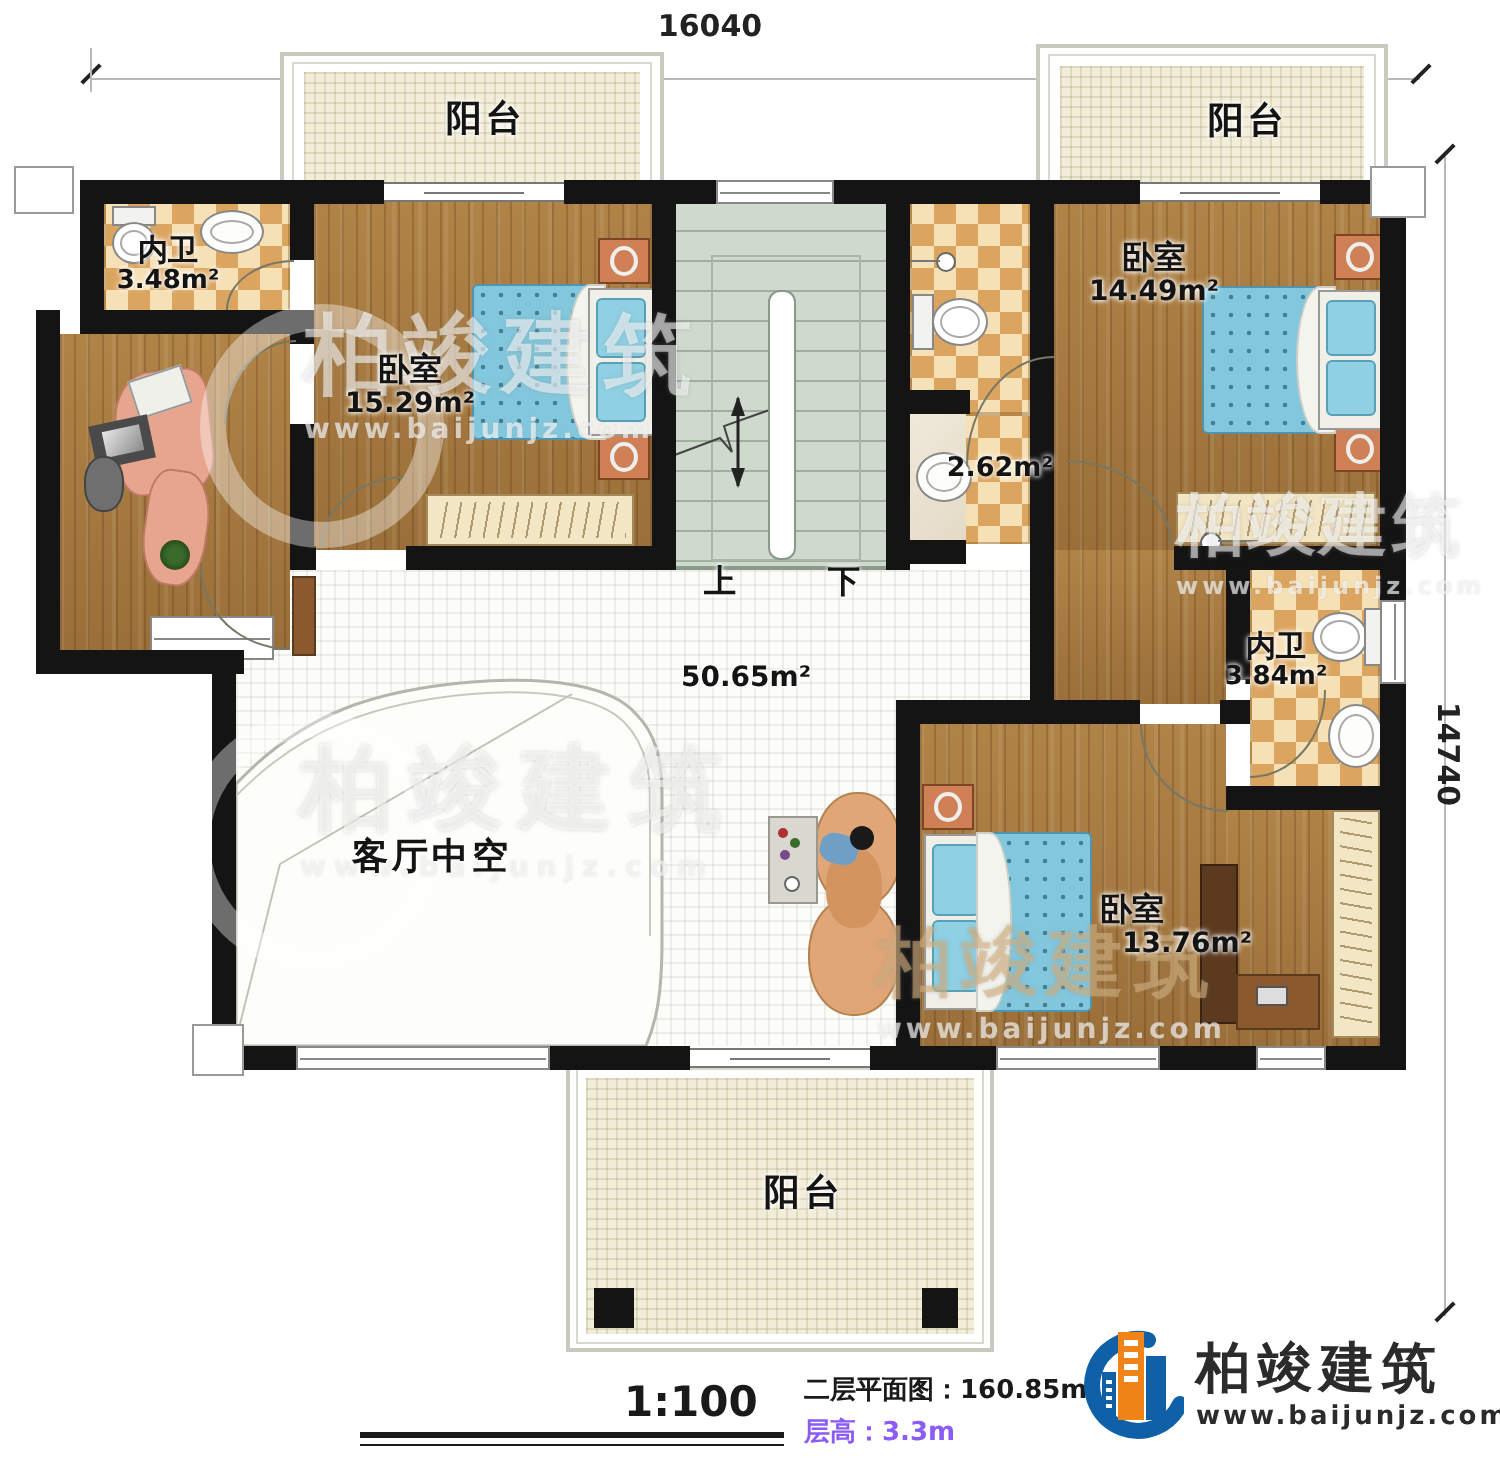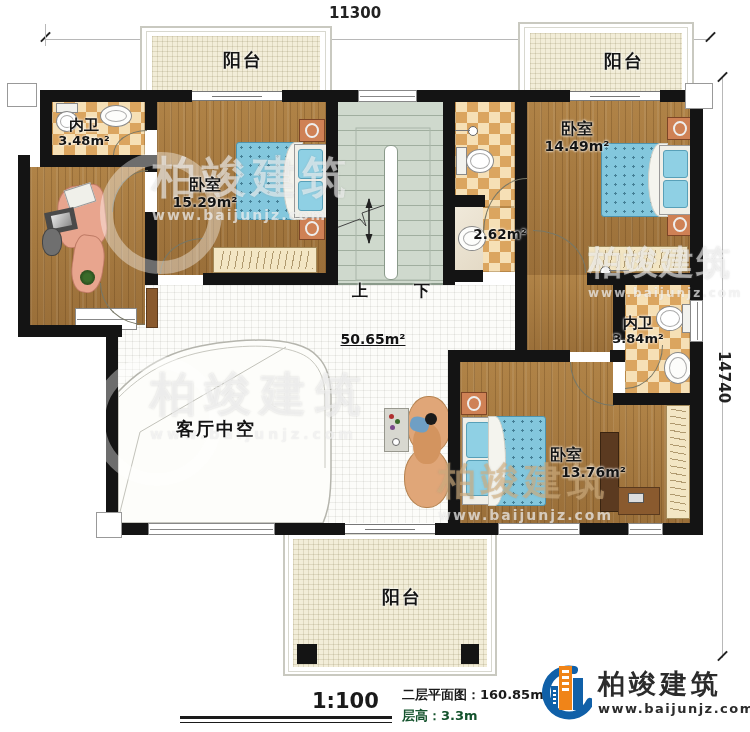--- a/index.html
+++ b/index.html
@@ -71,21 +71,21 @@
 </style>
 </head>
 <body>
 
 <div class="stage">
 
   <div class="dimline" style="left:45px;top:39px;width:665px;height:1px;"></div>
   <div class="tick" style="left:39px;top:36px;"></div>
   <div class="tick" style="left:704px;top:36px;"></div>
   <div class="dimline" style="left:45px;top:24px;width:1px;height:22px;"></div>
-  <div class="dimtxt" style="left:325px;top:4px;width:60px;">11300</div>
+  <div class="dimtxt" style="left:325px;top:4px;width:60px;">16040</div>
 
   <div class="dimline" style="left:722px;top:78px;width:1px;height:580px;"></div>
   <div class="tick" style="left:716px;top:76px;"></div>
   <div class="tick" style="left:716px;top:655px;"></div>
   <div class="dimtxt" style="left:694px;top:368px;width:60px;transform:rotate(90deg);">14740</div>
 
   <div class="frame" style="left:140px;top:26px;width:192px;height:74px;"></div>
   <div class="frameline" style="left:146px;top:31px;width:180px;height:64px;"></div>
   <div class="balc" style="left:152px;top:36px;width:168px;height:56px;"></div>
 
@@ -306,21 +306,21 @@
     <div class="ar" style="font-size:14px;">14.49m²</div>
     </div>
 
 
   <div class="lbl" style="left:600px;top:315px;width:76px;">
     <div class="nm" style="font-size:15px;">内卫</div>
     <div class="ar">3.84m²</div>
     </div>
 
   <div class="lbl" style="left:323px;top:331px;width:100px;">
-    <div class="ar" style="font-size:14px;text-decoration:underline;">50.65m²</div>
+    <div class="ar" style="font-size:14px;">50.65m²</div>
     </div>
   <div class="lbl big" style="left:156px;top:419px;width:120px;">
     <div class="nm">客厅中空</div>
     </div>
 
   <div class="lbl" style="left:516px;top:446px;width:100px;">
     <div class="nm">卧室</div>
     <div class="ar" style="font-size:14px;padding-left:45px;">13.76m²</div>
     </div>
 
@@ -332,21 +332,21 @@
     <div class="nm">下</div>
     </div>
 
   <div class="title-cn" style="left:312px;top:689px;font-size:21px;z-index:8;">1:100</div>
   <div class="abs" style="left:180px;top:716px;width:212px;height:3px;background:#1a1a1a;z-index:8;"></div>
   <div class="abs" style="left:180px;top:722px;width:212px;height:1px;background:#1a1a1a;z-index:8;"></div>
 
   <div class="abs" style="left:402px;top:686px;font-size:13px;font-weight:bold;color:#1a1a1a;z-index:8;">
     <span>二层平面图：</span><span>160.85m²</span>
   </div>
-  <div class="abs" style="left:402px;top:707px;font-size:13px;font-weight:bold;color:#14532d;z-index:8;">
+  <div class="abs" style="left:402px;top:707px;font-size:13px;font-weight:bold;color:#8b5cf6;z-index:8;">
     <span>层高：</span><span>3.3m</span>
   </div>
 
   <svg class="abs" style="left:538px;top:662px;z-index:8;" width="54" height="62" viewBox="0 0 54 62">
     <path d="M36,8 A23,23 0 1 0 52,40" fill="none" stroke="#1060a8" stroke-width="8" stroke-linecap="round"></path>
     <rect x="21" y="4" width="13" height="44" fill="#f08418"></rect>
     <rect x="24" y="8" width="7" height="3" fill="#fff"></rect>
       <rect x="24" y="14" width="7" height="3" fill="#fff"></rect>
     <rect x="24" y="20" width="7" height="3" fill="#fff"></rect>
       <rect x="24" y="26" width="7" height="3" fill="#fff"></rect>

